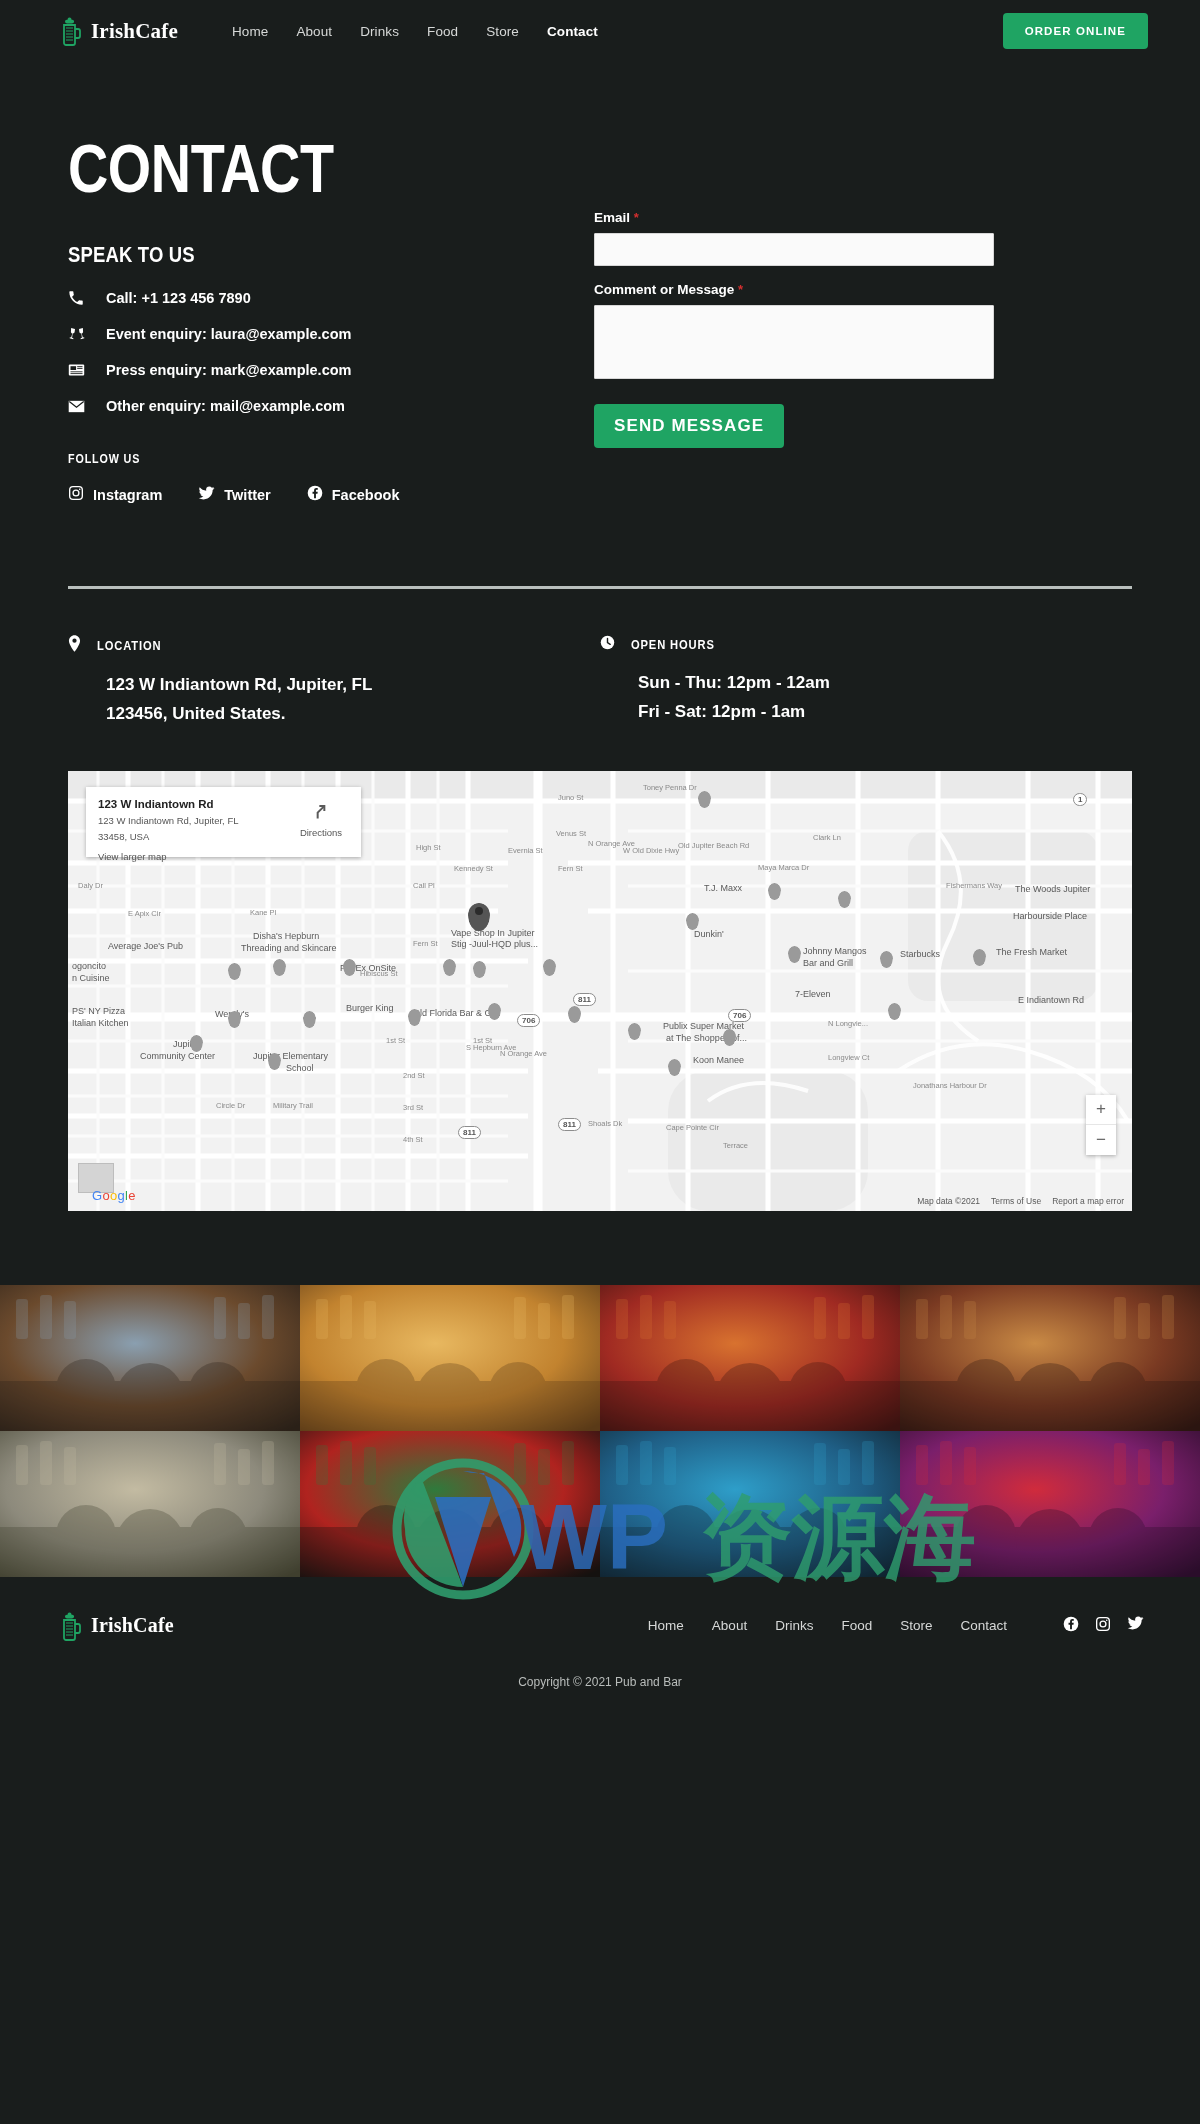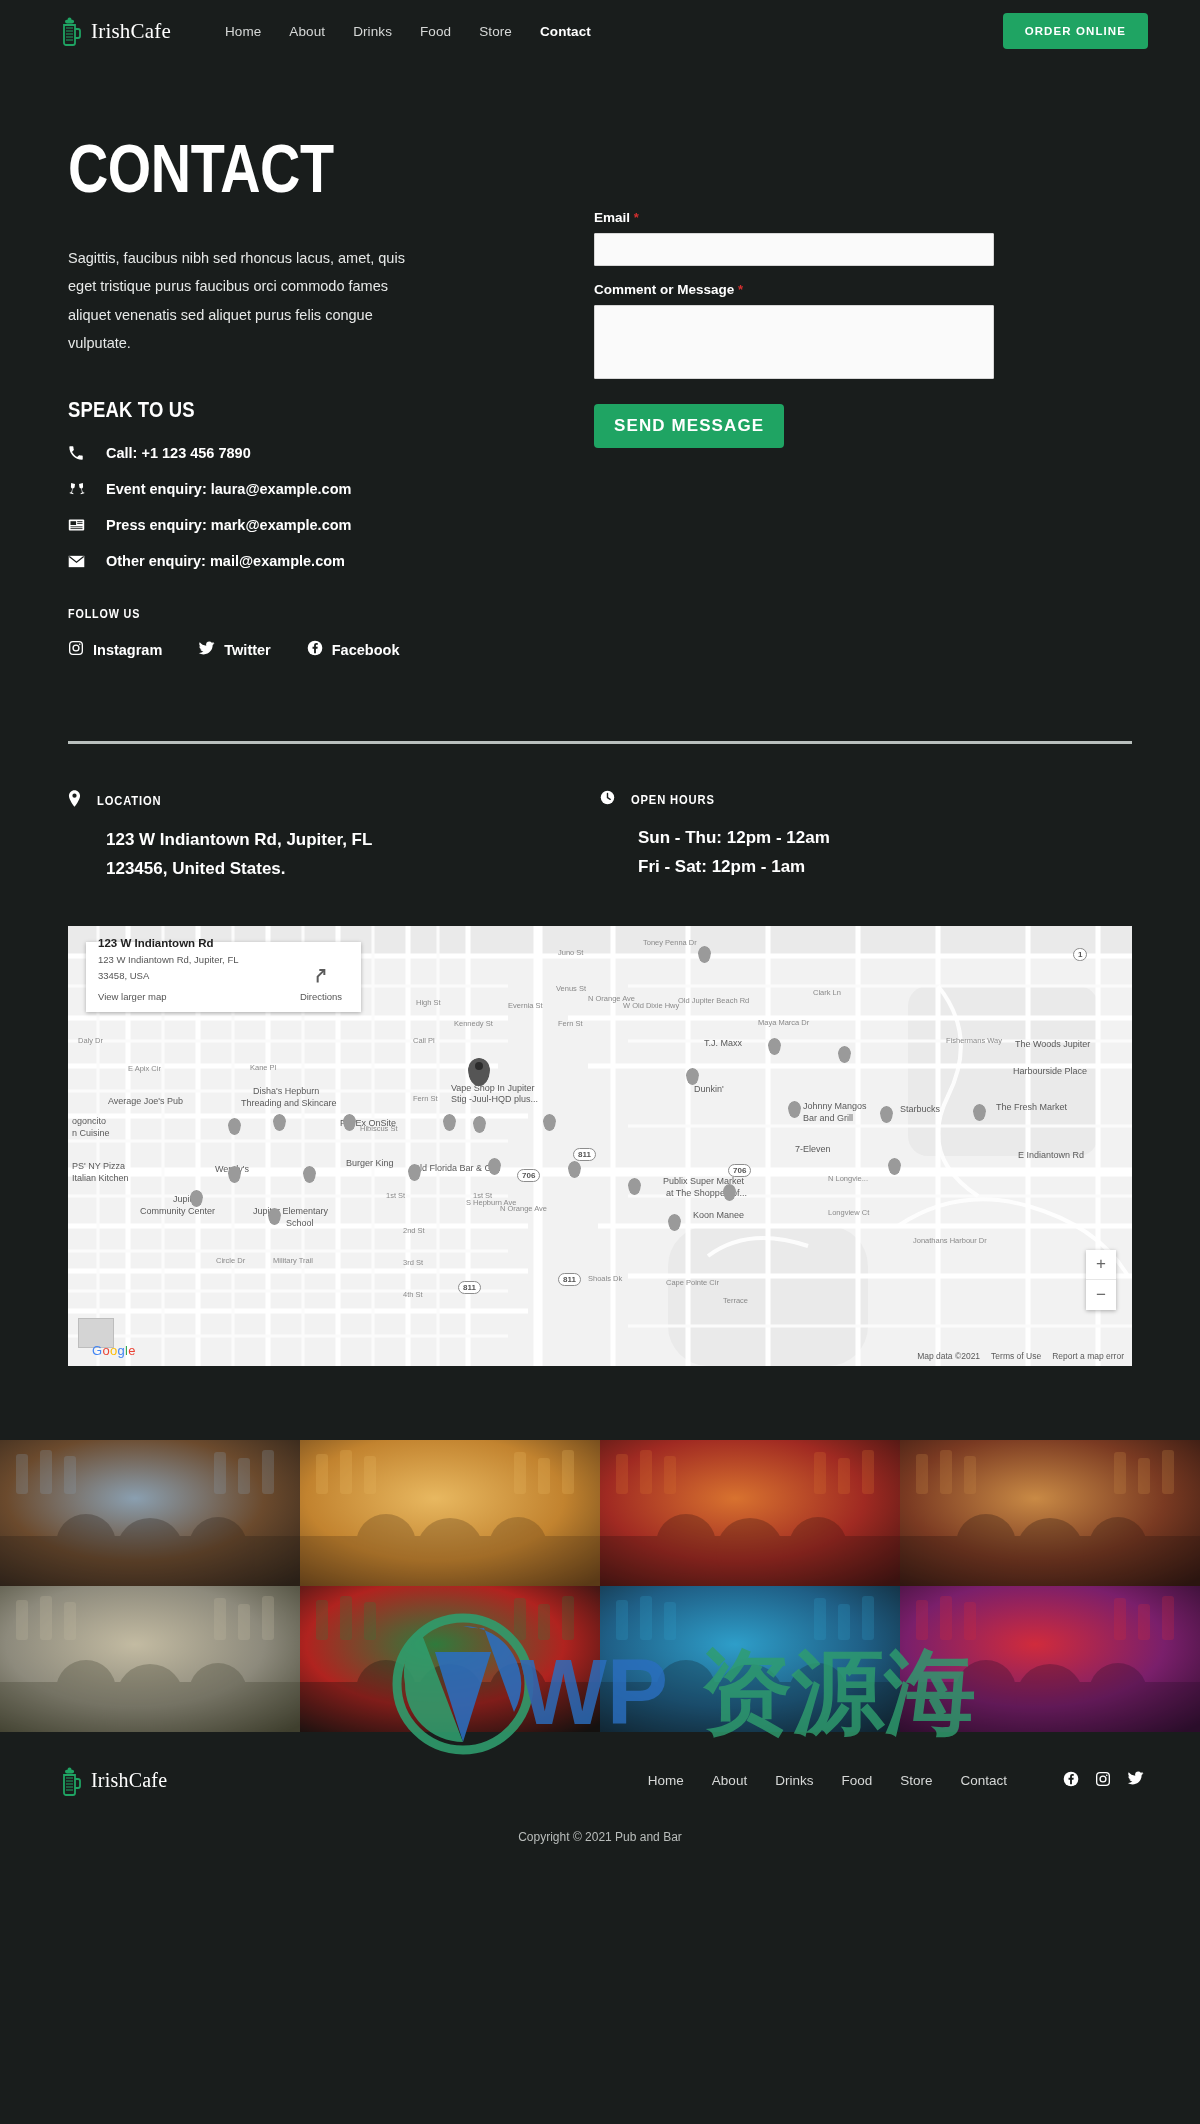--- a/index.html
+++ b/index.html
@@ -14,21 +14,21 @@
 
   
   .header {
     height:62px; display:flex; align-items:center;
     padding:0 52px 0 60px; position:relative;
   }
   .brand { display:flex; align-items:center; gap:9px; }
   .brand-logo { width:22px; height:30px; display:block; }
   .brand-name {
     font-family:"Liberation Serif", serif;
-    font-size:21px; font-weight:400; letter-spacing:.2px; color:#fff;
+    font-size:21px; font-weight:700; letter-spacing:.2px; color:#fff;
   }
   .nav { display:flex; align-items:center; gap:28px; margin-left:54px; }
   .nav a {
     font-size:13.5px; color:#d6d8d7; text-decoration:none; letter-spacing:.1px;
   }
   .nav a.active { color:#ffffff; font-weight:700; }
   .order-btn {
     margin-left:auto;
     background:#1fa463; color:#ffffff; border:none; border-radius:4px;
     padding:12px 22px; font-size:11.5px; font-weight:700;
@@ -121,21 +121,21 @@
   .map-outer { padding:42px 68px 0 68px; }
   .map {
     position:relative; width:1064px; height:440px;
     background:#f1f1f1; overflow:hidden;
     font-family:"Liberation Sans", sans-serif;
   }
   .map-bg { position:absolute; inset:0; }
   .map-card {
     position:absolute; left:18px; top:16px; width:275px; height:70px;
     background:#fff; box-shadow:0 1px 4px rgba(0,0,0,.3);
-    padding:10px 12px; display:flex; gap:6px;align-items:flex-end;
+    padding:10px 12px; display:flex; gap:6px;
   }
   .mc-left { flex:1; }
   .mc-title { font-size:11.5px; font-weight:700; color:#222; line-height:1.3; }
   .mc-addr { font-size:9.5px; color:#555; line-height:1.35; margin-top:3px; }
   .mc-link { font-size:9.5px; color:#555; margin-top:8px; }
   .mc-dir { width:56px; text-align:center; padding-top:4px; }
   .mc-dir .dt { font-size:9.5px; color:#555; margin-top:2px; }
   .map-zoom {
     position:absolute; right:16px; bottom:56px; width:30px;
     background:#fff; box-shadow:0 1px 4px rgba(0,0,0,.3);
@@ -237,21 +237,20 @@
       <a href="#">Store</a>
       <a href="#" class="active">Contact</a>
     </nav>
     <button class="order-btn">ORDER ONLINE</button>
   </div>
 
   <div class="contact-wrap">
 
     <div class="left-col">
       <h1 class="page-title">CONTACT</h1>
-      <p class="intro">Sagittis, faucibus nibh sed rhoncus lacus, amet, quis eget tristique purus faucibus orci commodo fames aliquet venenatis sed aliquet purus felis congue vulputate.</p>
 
       <h2 class="section-head">SPEAK TO US</h2>
 
       <div class="contact-list">
 
         <div class="contact-item">
           <span class="ico">
             <svg width="16" height="16" viewBox="0 0 24 24" fill="#fff">
                 <path d="M6.6 10.8c1.6 3.1 4.1 5.6 7.2 7.2l2.4-2.4c.3-.3.7-.4 1.1-.3 1.2.4 2.5.6 3.8.6.6 0 1 .4 1 1V21c0 .6-.4 1-1 1C10.6 22 2 13.4 2 2.9c0-.6.4-1 1-1h4.1c.6 0 1 .4 1 1 0 1.3.2 2.6.6 3.8.1.4 0 .8-.3 1.1l-2.8 3z"></path>
               </svg>

